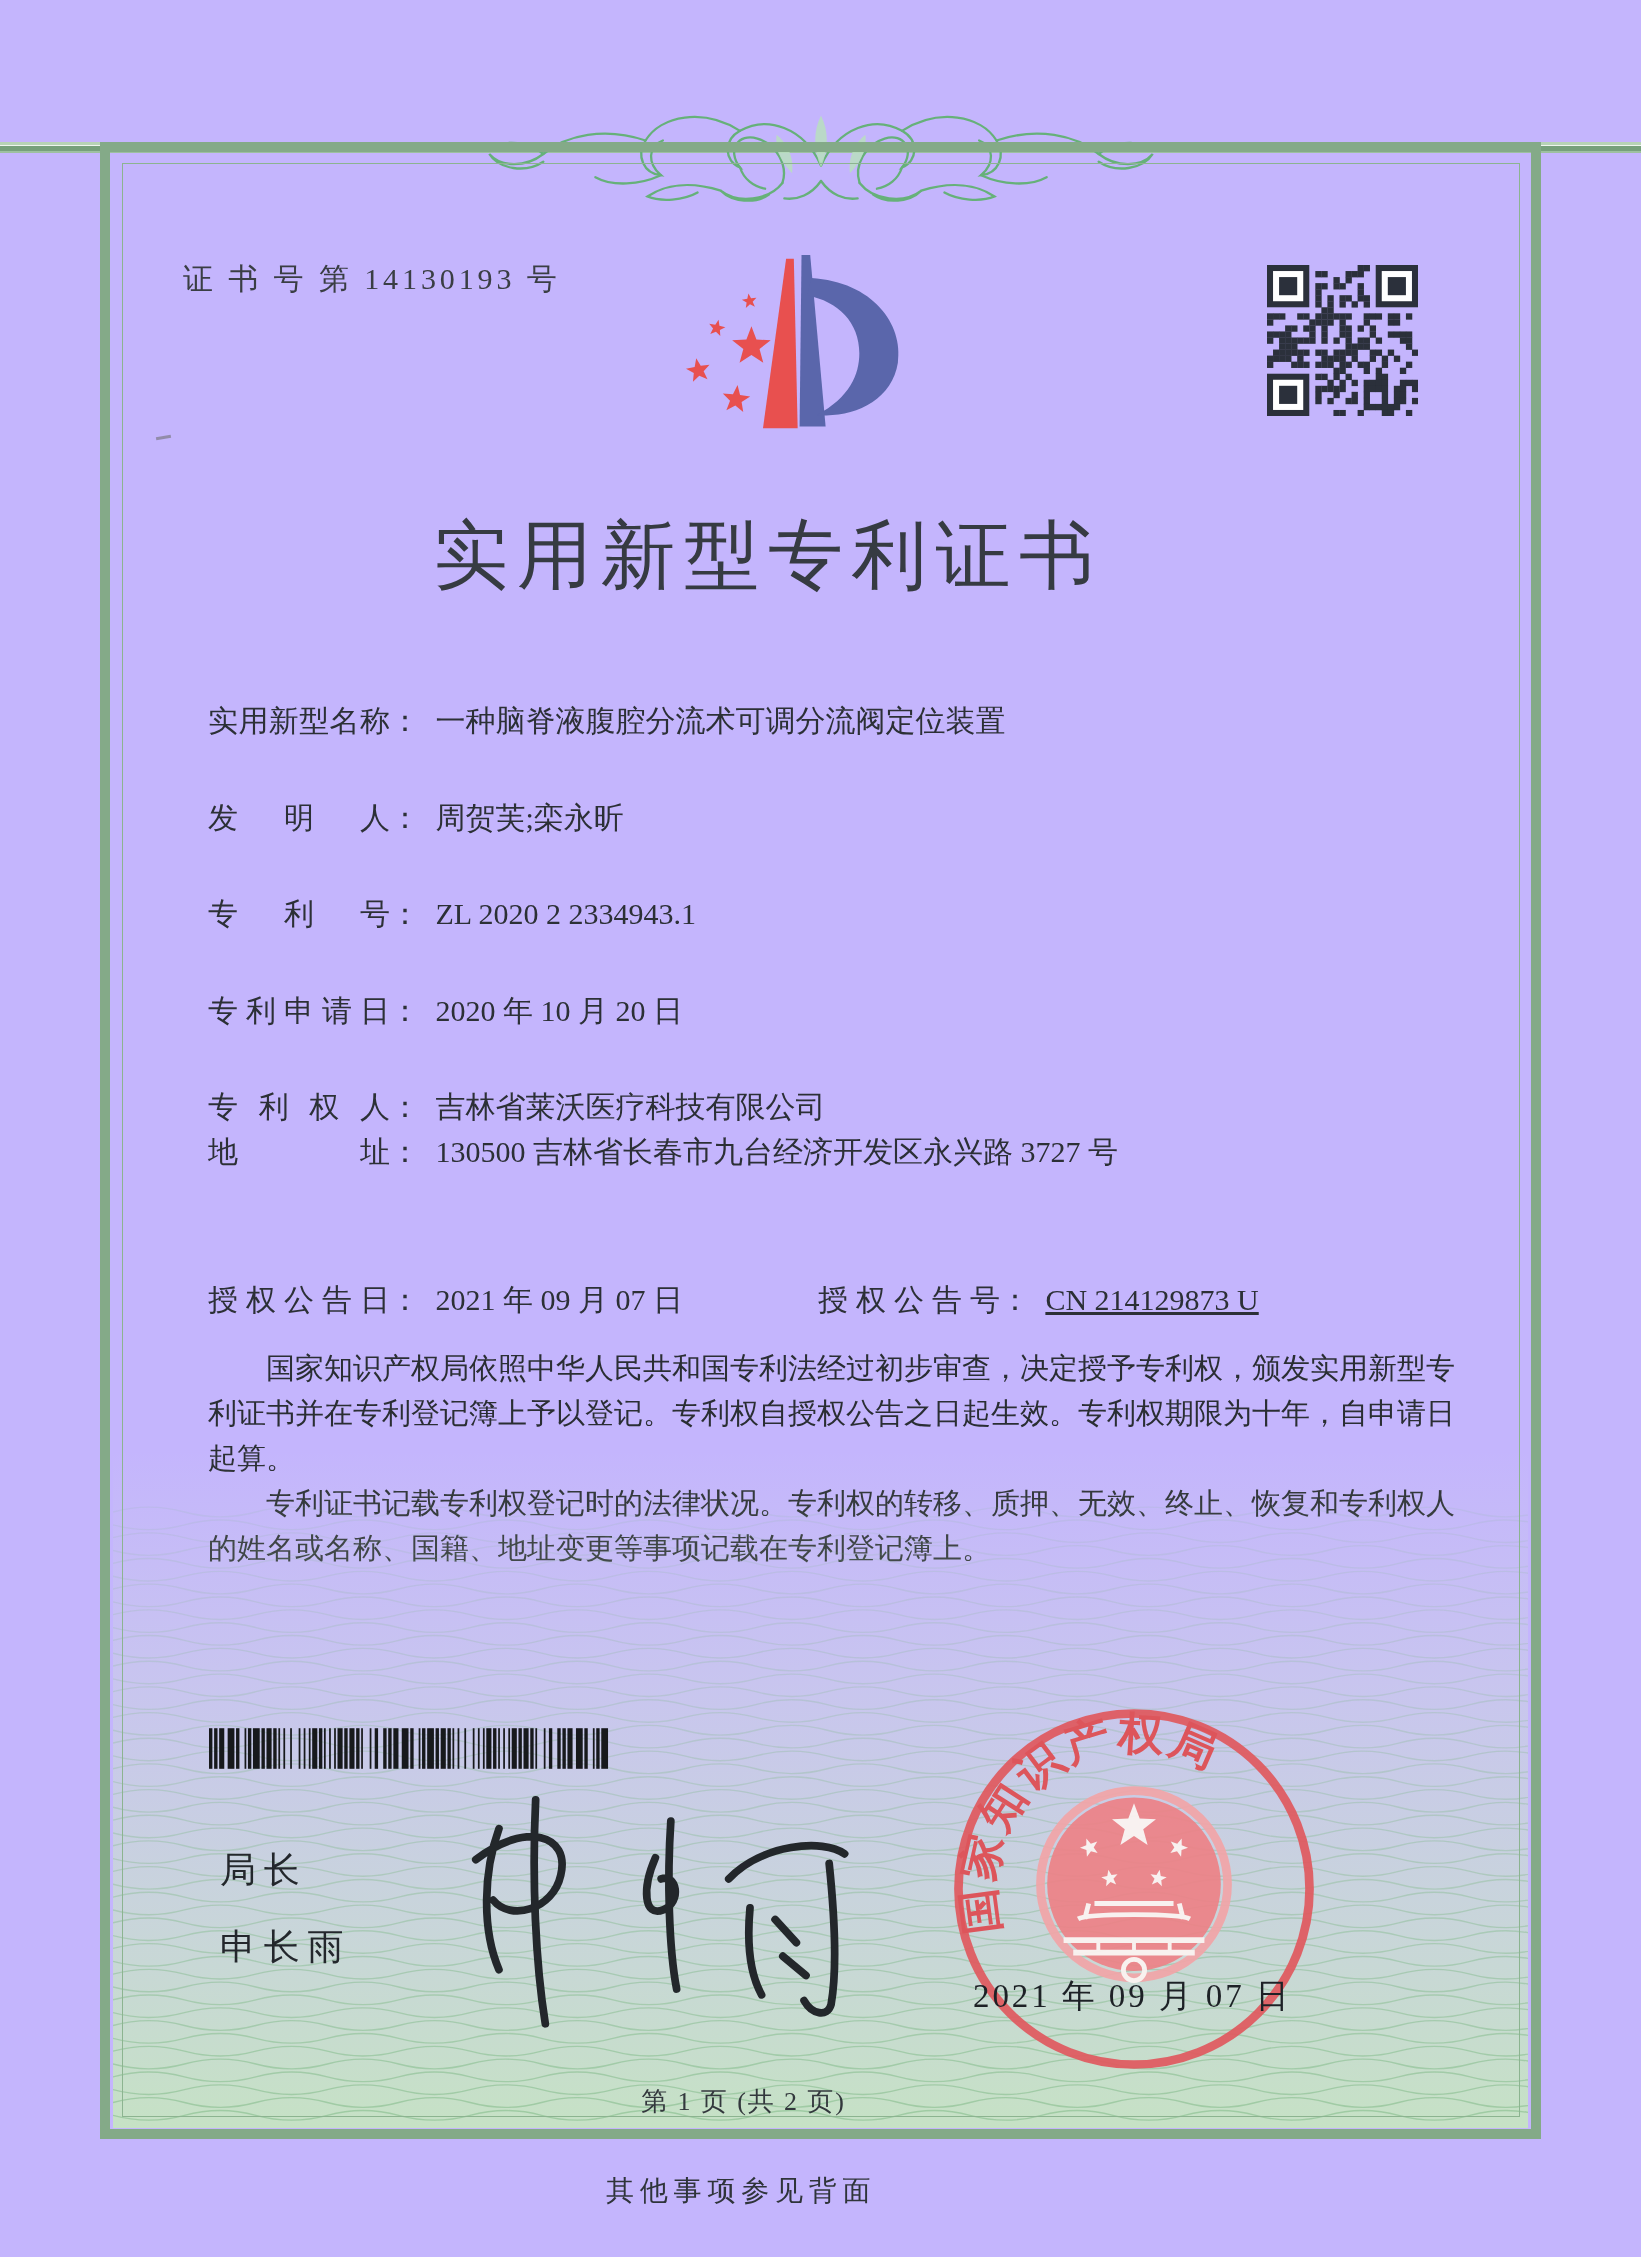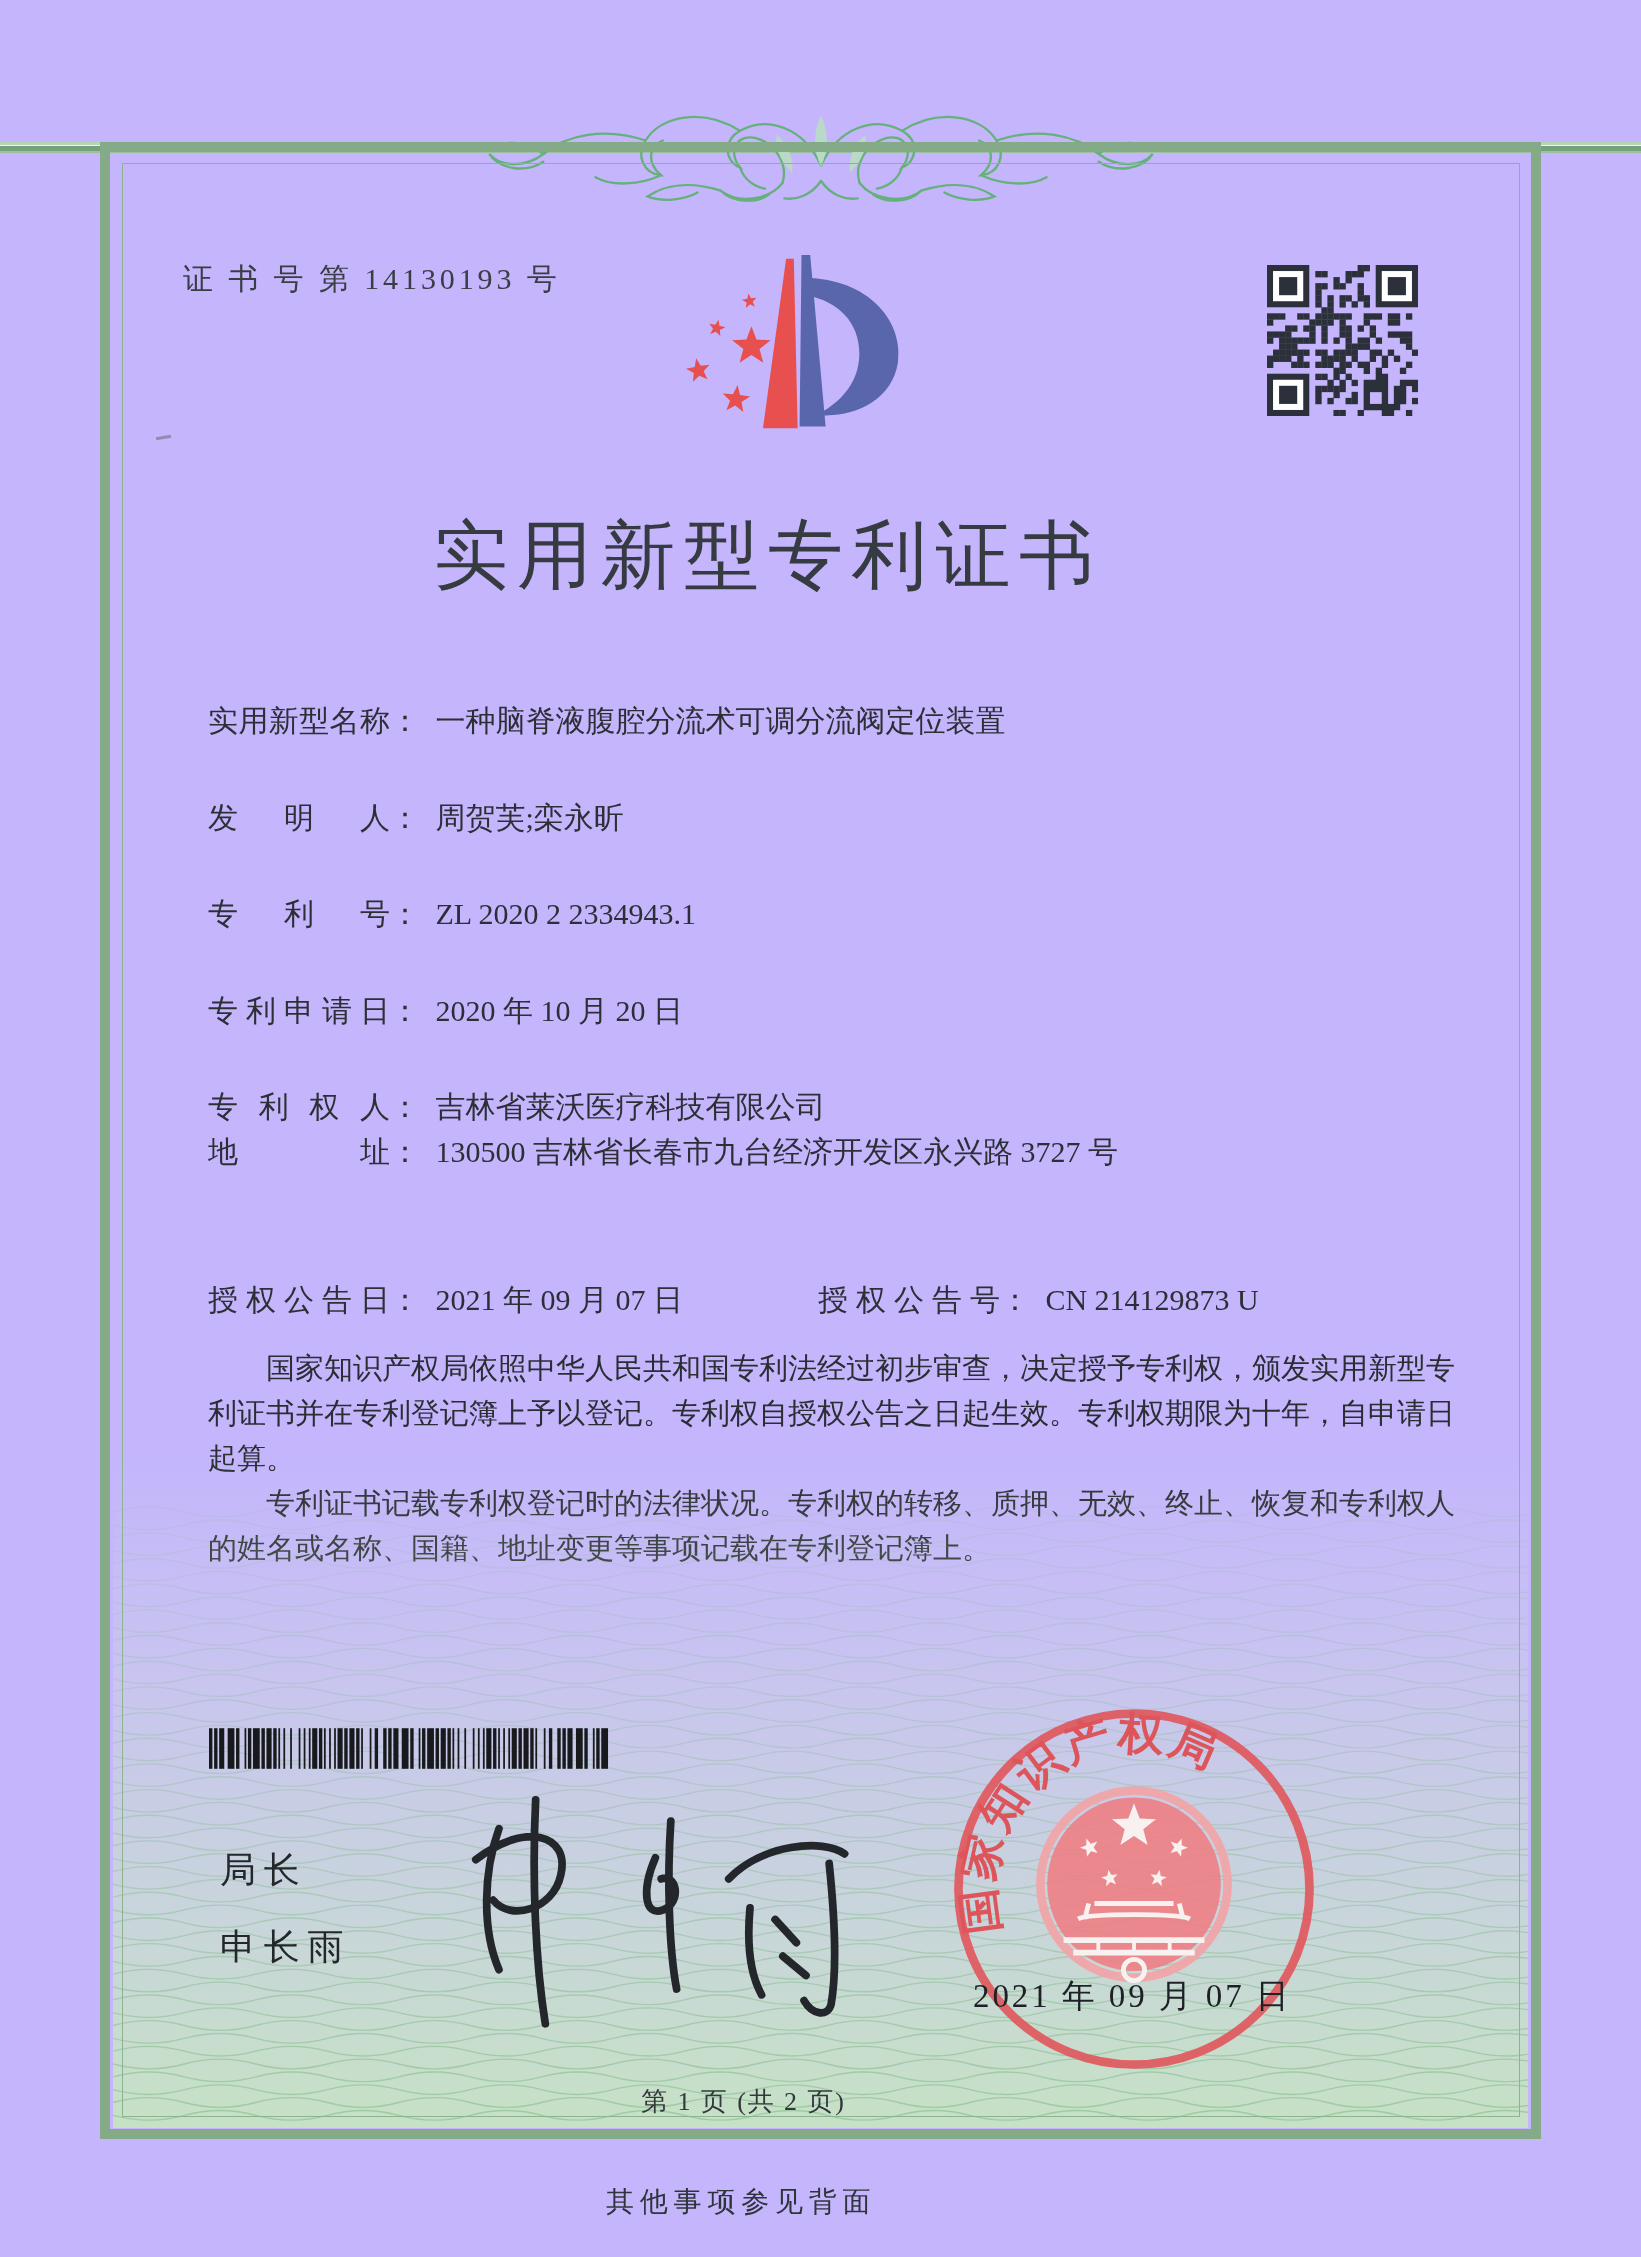--- a/index.html
+++ b/index.html
@@ -16,37 +16,37 @@
   .frame-outer{left:100px; top:142px; width:1441px; height:1997px;
     border:10.6px solid #84aa88; box-sizing:border-box; pointer-events:none; z-index:6;}
   .frame-inner{left:122px; top:163px; width:1398px; height:1954px;
     border:1.9px solid #8cb490; box-sizing:border-box; pointer-events:none; z-index:6;}
   .cert-no{left:183px; top:259px; font-size:30px; letter-spacing:3.9px; color:#3a3e44;}
   .title{left:348px; top:506px; width:840px; text-align:center; font-size:75px;
     letter-spacing:8.7px; font-weight:400; color:#363b42;}
   .frow{left:208px; font-size:30px; white-space:nowrap;}
   .flabel{display:inline-block; width:182px; text-align:justify; text-align-last:justify;}
   .fcolon{display:inline-block; margin-right:15.4px;}
-  .grant2{left:818px;}
+  .grant2{left:818px;text-decoration:underline;}
   .paras{left:208px; top:1346px; width:1247px; font-size:29px; line-height:45px;
     text-align:justify; color:#2a2e33;}
   .paras p{margin:0; text-indent:2em;}
   .tint{left:113px; top:1448px; width:1415px; height:680px; z-index:1;
     background:linear-gradient(rgba(214,238,212,0) 0%, rgba(210,235,206,0.30) 35%,
       rgba(203,231,199,0.65) 70%, rgba(198,228,194,0.95) 100%);}
   .waves{left:113px; top:1506px; z-index:1;}
   .barcode{left:209px; top:1728px; z-index:2;}
   .signer-title{left:220px; top:1846px; font-size:36px; letter-spacing:7.7px; z-index:2; color:#23272c;}
   .signer-name{left:220px; top:1923px; font-size:36px; letter-spacing:7.7px; z-index:2; color:#23272c;}
   .signature{left:439px; top:1765px; z-index:3;}
   .seal{left:944px; top:1699px; z-index:2;}
   .seal-date{left:973px; top:1974px; font-size:33px; letter-spacing:2.9px; color:#1d2126; z-index:4;}
   .page-info{left:618px; top:2084px; width:251px; text-align:center; font-size:26px;
     letter-spacing:1.9px; z-index:2; color:#33383d;}
-  .back-note{left:606px; top:2172px; font-size:28px; letter-spacing:5.8px; color:#2f343a;margin-top:11px;}
+  .back-note{left:606px; top:2172px; font-size:28px; letter-spacing:5.8px; color:#2f343a;}
   .ornament{left:377px; top:73px; z-index:2;}
   .qr{left:1267px; top:265px;}
   .logo{left:674px; top:253px;}
   .scan-mark{left:156px; top:436px; width:14.5px; height:2.9px; background:#6a6a66;
     transform:rotate(-10deg); opacity:.55;}
 </style>
 </head>
 <body>
 
 <div class="page">

